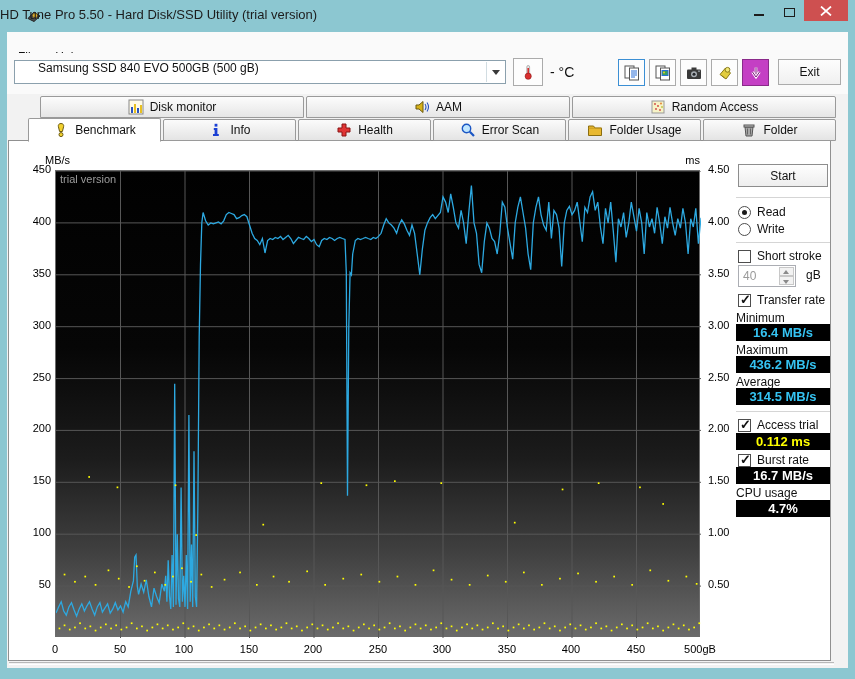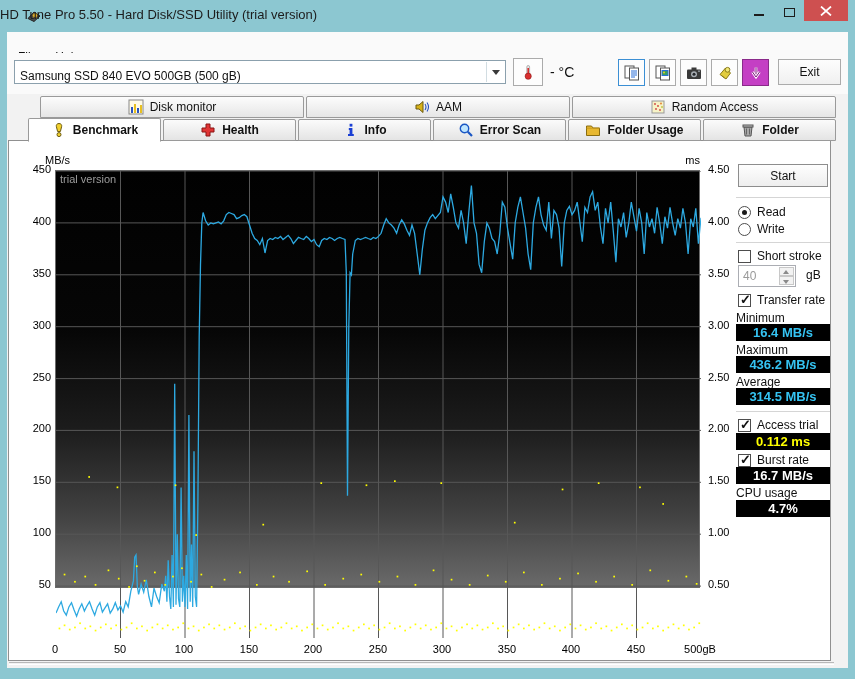--- a/index.html
+++ b/index.html
@@ -14,46 +14,46 @@
   .wbtn{width:30px;height:22px;display:flex;align-items:center;justify-content:center;cursor:default;}
   .glyph-min{width:10px;height:2px;background:#1c1c1c;margin-top:8px;}
   .glyph-max{width:11px;height:9px;border:1px solid #1c1c1c;margin-top:3px;}
   .btn-close{width:44px;height:21px;background:#ce5050;display:flex;align-items:center;justify-content:center;}
   
   .app{position:absolute;left:7px;top:32px;width:841px;height:636px;background:#f2f2f2;}
   .menubar{position:absolute;left:0;top:0;width:100%;height:21px;background:#fafafa;font-size:12px;color:#111;}
   .menu-item{display:inline-block;padding:18px 7px;margin-left:4px;}
   .toolbar{position:absolute;left:0;top:21px;width:100%;height:41px;background:#fafafa;}
   .combo{position:absolute;left:7px;top:7px;width:492px;height:24px;background:#fff;border:1px solid #8ba0ad;
-    font-size:12px;color:#111;display:flex;align-items:flex-end;padding-left:5px;}
+    font-size:12px;color:#111;display:flex;align-items:flex-start;padding-left:23px;}
   .combo-arrow{position:absolute;right:1px;top:1px;width:18px;height:20px;border-left:1px solid #d2dde2;
     display:flex;align-items:center;justify-content:center;}
   .combo-arrow::after{content:"";width:0;height:0;border-left:4px solid transparent;border-right:4px solid transparent;border-top:5px solid #3a3a3a;}
   .tool-btn{position:absolute;border:1px solid #ababab;background:#fdfdfd;display:flex;align-items:center;justify-content:center;}
   .temp-btn{left:506px;top:5px;width:30px;height:28px;}
   .temp-label{position:absolute;left:543px;top:11px;font-size:14px;color:#111;}
   .tool-icons{position:absolute;left:611px;top:6px;display:flex;gap:4px;}
   .tico{width:27px;height:27px;border:1px solid #ababab;background:#fdfdfd;display:flex;align-items:center;justify-content:center;}
   .tico.selected{border:1px solid #3b8fd4;}
   .tico.magenta{background:#c43fc4;border-color:#8a2a8a;}
   .exit-btn{position:absolute;left:771px;top:6px;width:63px;height:26px;border:1px solid #ababab;
     background:linear-gradient(#fdfdfd,#f0f0f0);font-size:12px;color:#111;font-family:"Liberation Sans",sans-serif;}
   
   .tabs-top{position:absolute;left:33px;top:64px;width:798px;height:22px;display:flex;}
   .tab-top{flex:1;margin-right:2px;border:1px solid #9a9a9a;background:linear-gradient(#fcfcfc,#e6e6e6);
     display:flex;align-items:center;justify-content:center;gap:6px;font-size:12px;color:#111;border-radius:2px 2px 0 0;}
-  .tabs-bottom{position:absolute;left:21px;top:87px;width:810px;height:22px;display:flex;z-index:3;font-weight:bold;}
+  .tabs-bottom{position:absolute;left:21px;top:87px;width:810px;height:22px;display:flex;z-index:3;}
   .tab-bottom{flex:1;margin-right:2px;border:1px solid #9a9a9a;background:linear-gradient(#fbfbfb,#e4e4e4);
     display:flex;align-items:center;justify-content:center;gap:6px;font-size:12px;color:#111;border-radius:2px 2px 0 0;}
   .tab-bottom.active{background:#fff;border-bottom:1px solid #fff;height:24px;margin-top:-1px;z-index:4;}
   .tab-icon{width:16px;height:16px;flex:0 0 16px;}
   
   .content{position:absolute;left:1px;top:108px;width:823px;height:521px;background:#fff;border:1px solid #909090;z-index:2;}
   .chart-wrap{position:absolute;left:0;top:0;width:100%;height:100%;}
-  .plot{position:absolute;left:46px;top:29px;width:645px;height:418px;border:1px solid #6b6b6b;
+  .plot{position:absolute;left:46px;top:29px;width:645px;height:467px;border:1px solid #6b6b6b;
     background:linear-gradient(180deg,#010101 0%,#060606 38%,#1c1c1c 62%,#404040 82%,#636363 97%,#6a6a6a 100%);text-decoration:underline;}
   .watermark{position:absolute;left:4px;top:2px;font-size:11px;color:#9c9c9c;}
   .axis-unit{position:absolute;font-size:11px;color:#000;}
   .axis-unit.left{left:36px;top:13px;}
   .axis-unit.right{left:661px;top:13px;width:30px;text-align:right;}
   .tick-label{position:absolute;font-size:11px;color:#000;}
   .tick-left{width:42px;text-align:right;left:0;}
   .tick-right{left:699px;text-align:left;width:34px;}
   .tick-bottom{width:44px;text-align:center;}
   
@@ -200,30 +200,30 @@
     <div class="tabs-bottom" id="tabs-bottom">
         <div class="tab-bottom active">
           <svg class="tab-icon" viewBox="0 0 16 16">
             <path d="M8 1.5 c2 0 3.1 1.5 2.6 3.2 L9.4 9.5 h-2.8 L5.4 4.7 C4.9 3 6 1.5 8 1.5 z" fill="#f2d12e" stroke="#6b5a10"></path>
             <circle cx="8" cy="12.6" r="2" fill="#f2d12e" stroke="#6b5a10"></circle>
           </svg>
           <span>Benchmark</span>
         </div>
         <div class="tab-bottom">
           <svg class="tab-icon" viewBox="0 0 16 16">
-            <path d="M6 2 h4 v4 h4 v4 h-4 v4 h-4 v-4 H2 V6 h4 z" fill="#e03434" stroke="#8a1414"></path>
-          </svg>
-          <span>Health</span>
-        </div>
-        <div class="tab-bottom">
-          <svg class="tab-icon" viewBox="0 0 16 16">
             <rect x="6.6" y="1.8" width="2.8" height="2.8" fill="#1a3fd4"></rect>
             <path d="M5.8 6 h3.6 v6 h1.4 v2 H5 v-2 h1.6 v-4 H5.8 z" fill="#1a3fd4"></path>
           </svg>
           <span>Info</span>
+        </div>
+        <div class="tab-bottom">
+          <svg class="tab-icon" viewBox="0 0 16 16">
+            <path d="M6 2 h4 v4 h4 v4 h-4 v4 h-4 v-4 H2 V6 h4 z" fill="#e03434" stroke="#8a1414"></path>
+          </svg>
+          <span>Health</span>
         </div>
         <div class="tab-bottom">
           <svg class="tab-icon" viewBox="0 0 16 16">
             <circle cx="6.5" cy="6.5" r="4.2" fill="#bfe6ff" stroke="#1a56c4" stroke-width="1.4"></circle>
             <line x1="9.8" y1="9.8" x2="14" y2="14" stroke="#1a56c4" stroke-width="2.2"></line>
           </svg>
           <span>Error Scan</span>
         </div>
         <div class="tab-bottom">
           <svg class="tab-icon" viewBox="0 0 16 16">

